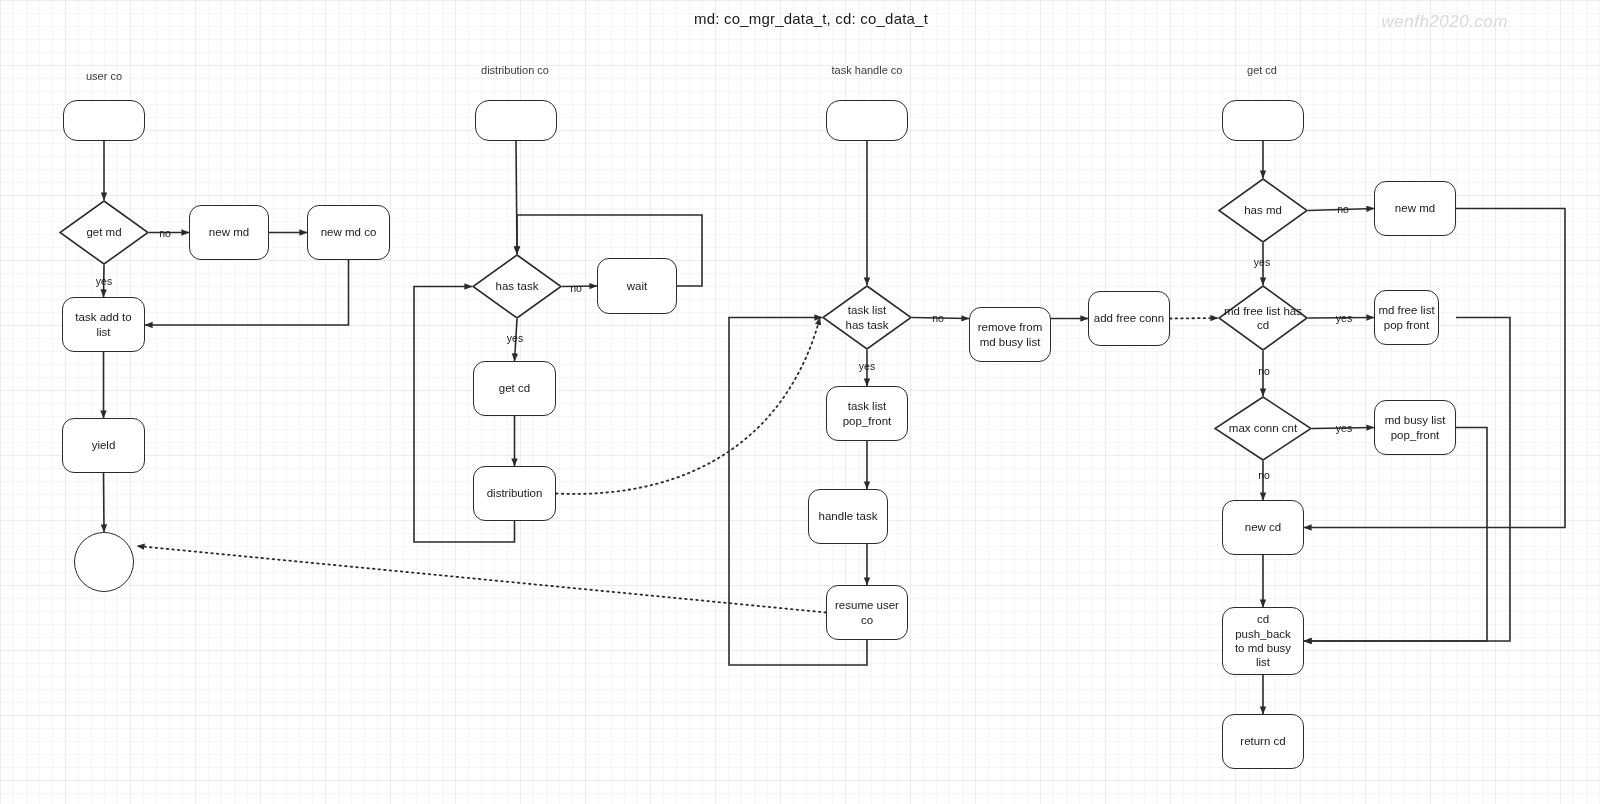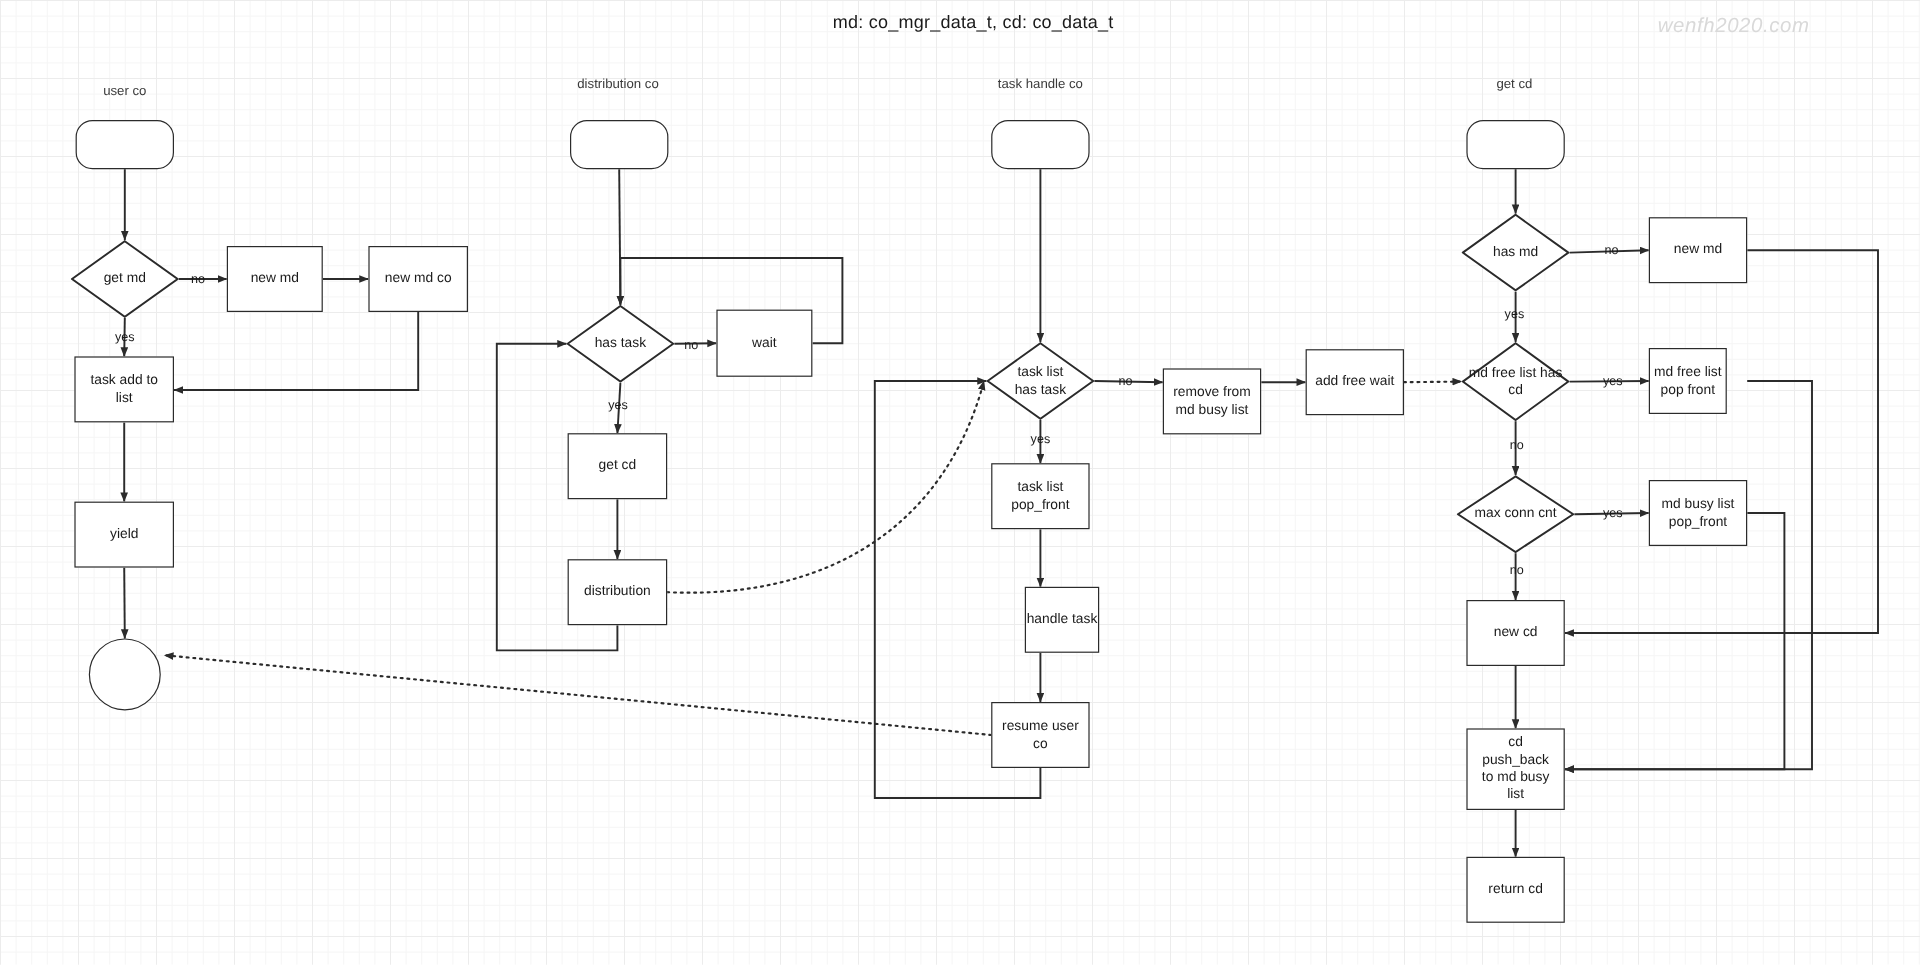--- a/index.html
+++ b/index.html
@@ -50,21 +50,21 @@
     display:flex;align-items:center;justify-content:center;
     text-align:center;
     background:#ffffff;
     border:1.6px solid #2b2b2b;
     color:#1a1a1a;
     font-size:11.5px;
     line-height:1.25;
     white-space:pre-line;
     z-index:3;
   }
-  .node.process{border-radius:0;}
+  .node.process{border-radius:12px;}
   .node.terminal{border-radius:14px;}
   .node.endcircle{border-radius:50%;}
   .node.decision{
     border:none;background:transparent;
     overflow:visible;
   }
   .node.decision .dtext{position:relative;z-index:2;}
   .node.decision .dshape{
     position:absolute;left:0;top:0;width:100%;height:100%;
     z-index:1;
@@ -155,24 +155,24 @@
       <div class="node process" style="left: 597px; top: 258px; width: 80px; height: 56px;"><span>wait</span></div>
       <div class="node process" style="left: 473px; top: 361px; width: 83px; height: 55px;"><span>get cd</span></div>
       <div class="node process" style="left: 473px; top: 466px; width: 83px; height: 55px;"><span>distribution</span></div>
       <div class="node terminal" style="left: 826px; top: 100px; width: 82px; height: 41px;"><span></span></div>
       <div class="node decision" style="left: 822px; top: 285px; width: 90px; height: 65px;"><svg class="dshape" viewBox="0 0 90 65" preserveAspectRatio="none">
           <polygon points="45,1 89,32.5 45,64 1,32.5" fill="#ffffff" stroke="#2b2b2b" stroke-width="1.6" vector-effect="non-scaling-stroke"></polygon>
         </svg><span class="dtext">task list
 has task</span></div>
       <div class="node process" style="left: 969px; top: 291px; width: 82px; height: 55px; margin-top: 16px;"><span>remove from
 md busy list</span></div>
-      <div class="node process" style="left: 1088px; top: 291px; width: 82px; height: 55px;"><span>add free wait</span></div>
+      <div class="node process" style="left: 1088px; top: 291px; width: 82px; height: 55px;"><span>add free conn</span></div>
       <div class="node process" style="left: 826px; top: 386px; width: 82px; height: 55px;"><span>task list
 pop_front</span></div>
-      <div class="node process" style="left: 854px; top: 489px; width: 62px; height: 55px;"><span>handle task</span></div>
+      <div class="node process" style="left: 808px; top: 489px; width: 80px; height: 55px;"><span>handle task</span></div>
       <div class="node process" style="left: 826px; top: 585px; width: 82px; height: 55px; align-items: center;"><span>resume user
 co</span></div>
       <div class="node terminal" style="left: 1222px; top: 100px; width: 82px; height: 41px;"><span></span></div>
       <div class="node decision" style="left: 1218px; top: 178px; width: 90px; height: 65px;"><svg class="dshape" viewBox="0 0 90 65" preserveAspectRatio="none">
           <polygon points="45,1 89,32.5 45,64 1,32.5" fill="#ffffff" stroke="#2b2b2b" stroke-width="1.6" vector-effect="non-scaling-stroke"></polygon>
         </svg><span class="dtext">has md</span></div>
       <div class="node process" style="left: 1374px; top: 181px; width: 82px; height: 55px;"><span>new md</span></div>
       <div class="node decision" style="left: 1218px; top: 285px; width: 90px; height: 66px;"><svg class="dshape" viewBox="0 0 90 66" preserveAspectRatio="none">
           <polygon points="45,1 89,33 45,65 1,33" fill="#ffffff" stroke="#2b2b2b" stroke-width="1.6" vector-effect="non-scaling-stroke"></polygon>
         </svg><span class="dtext">md free list has

